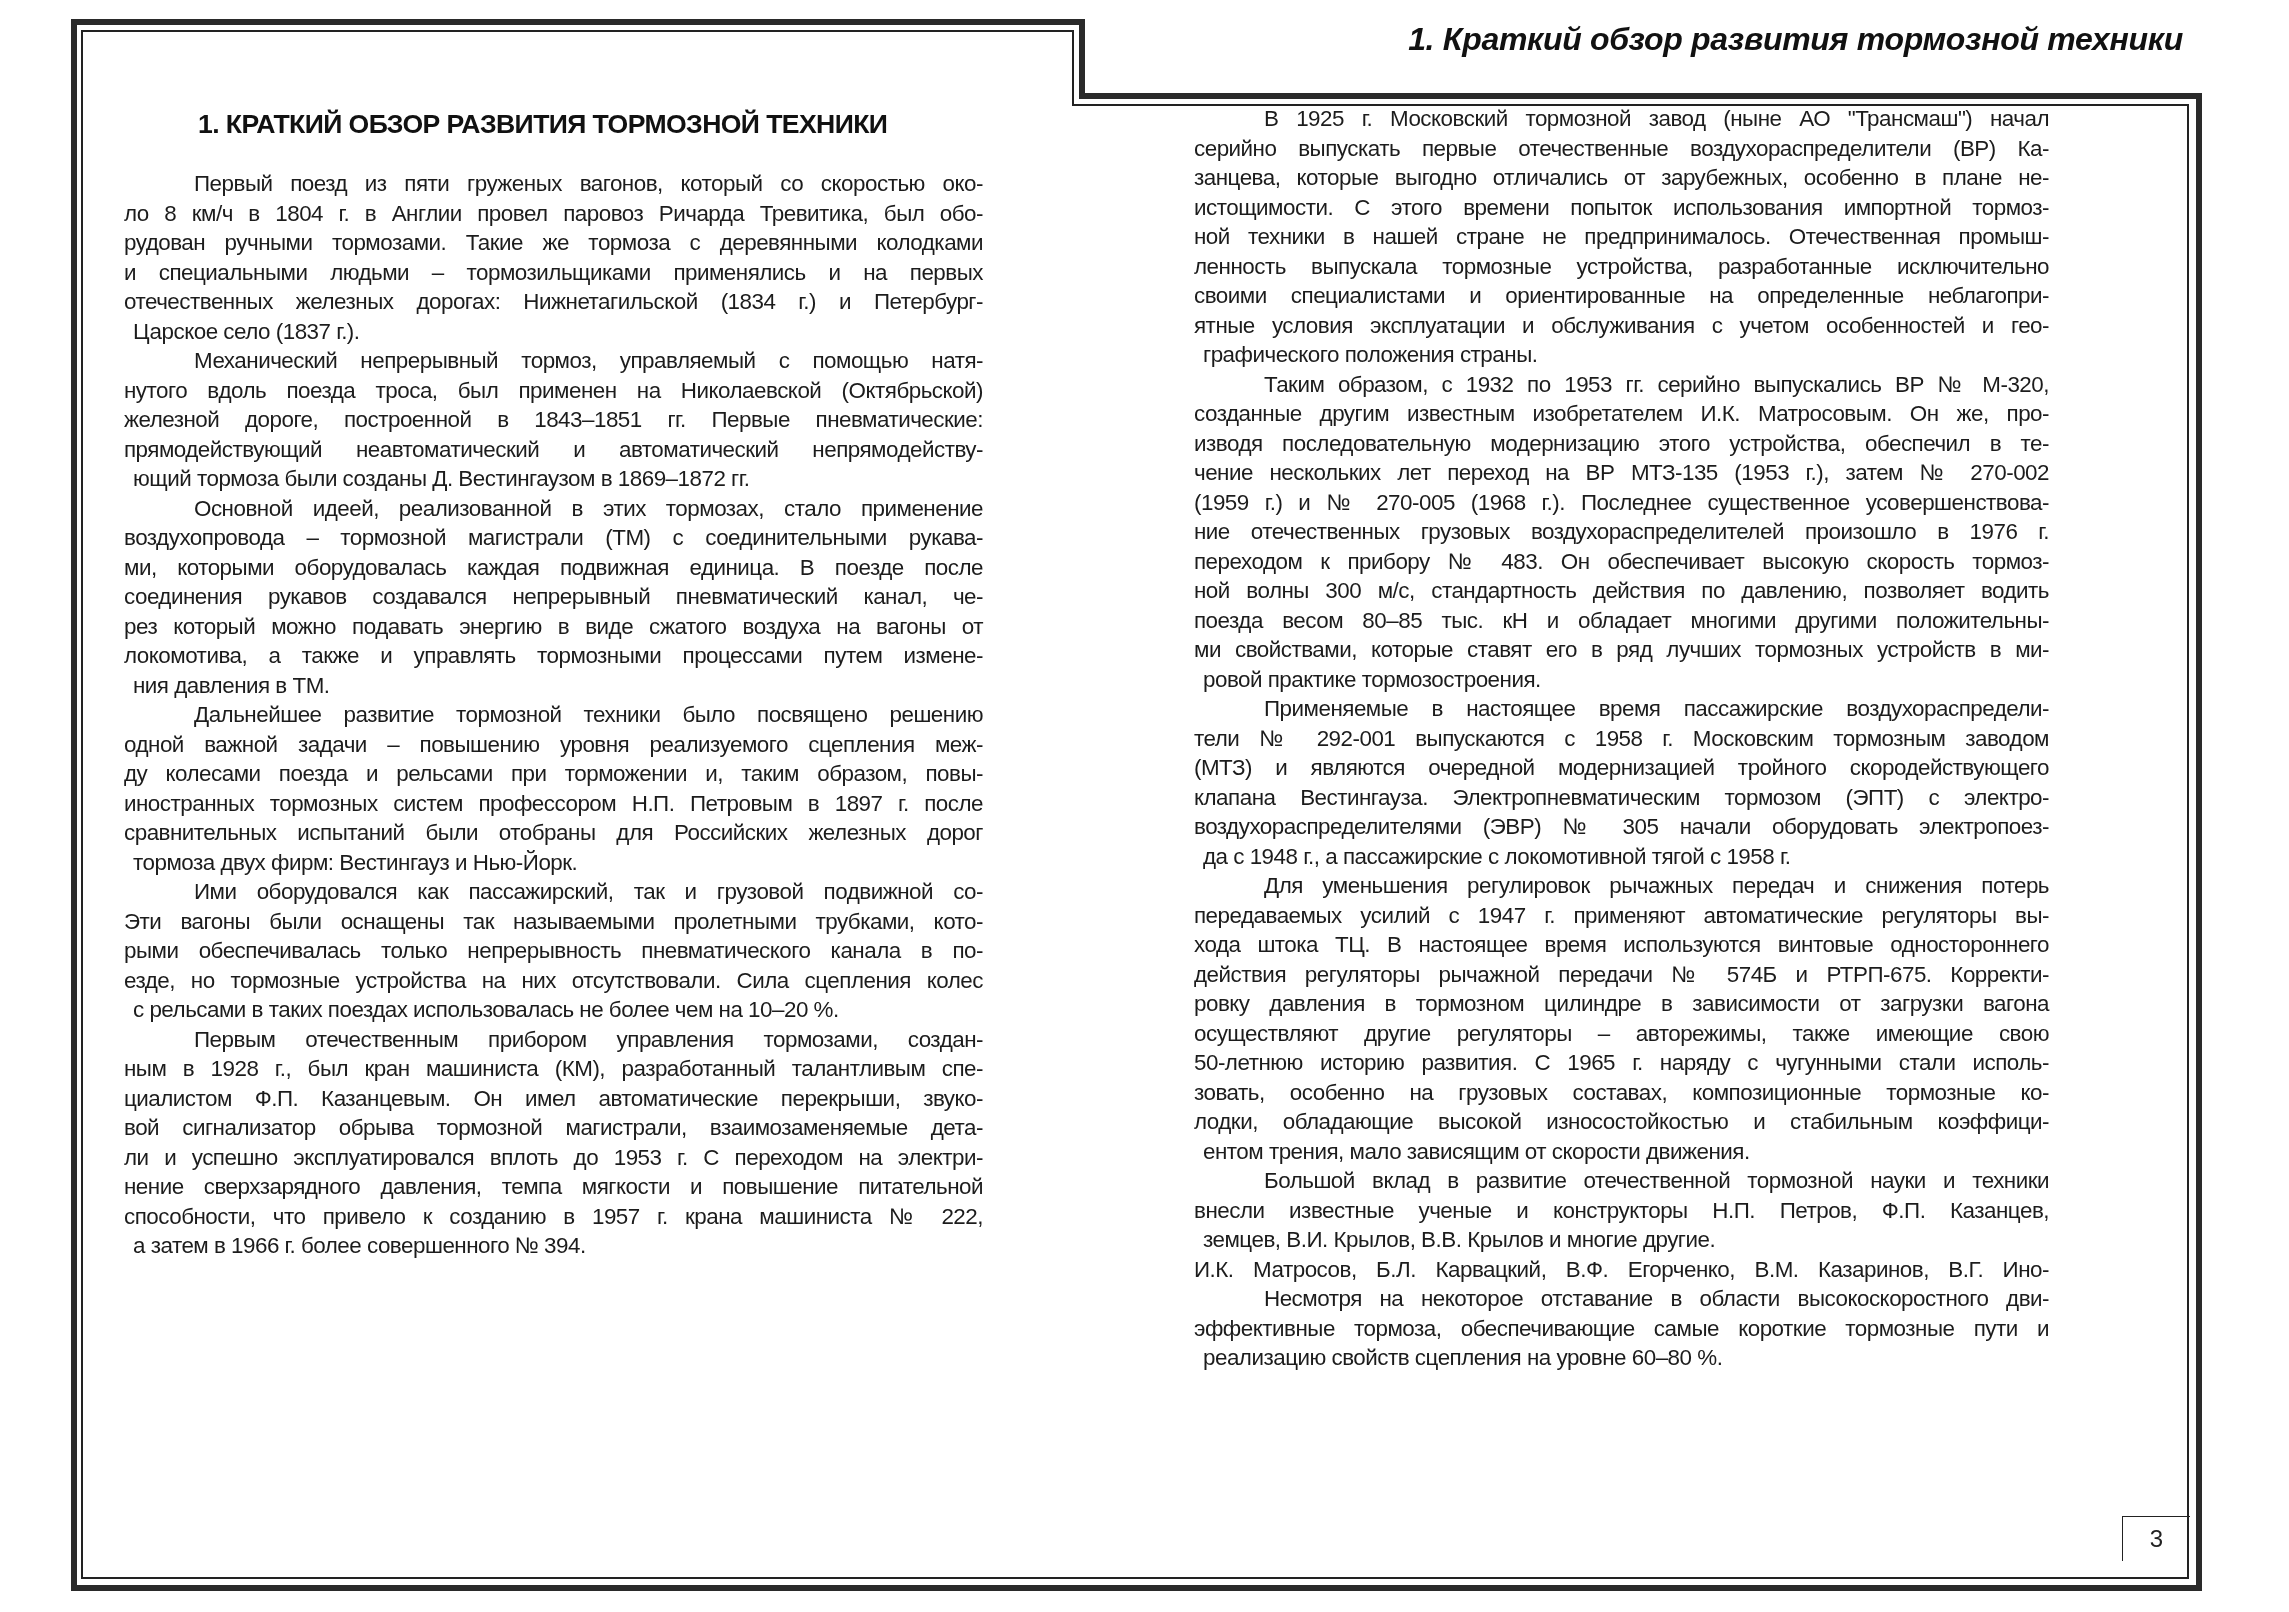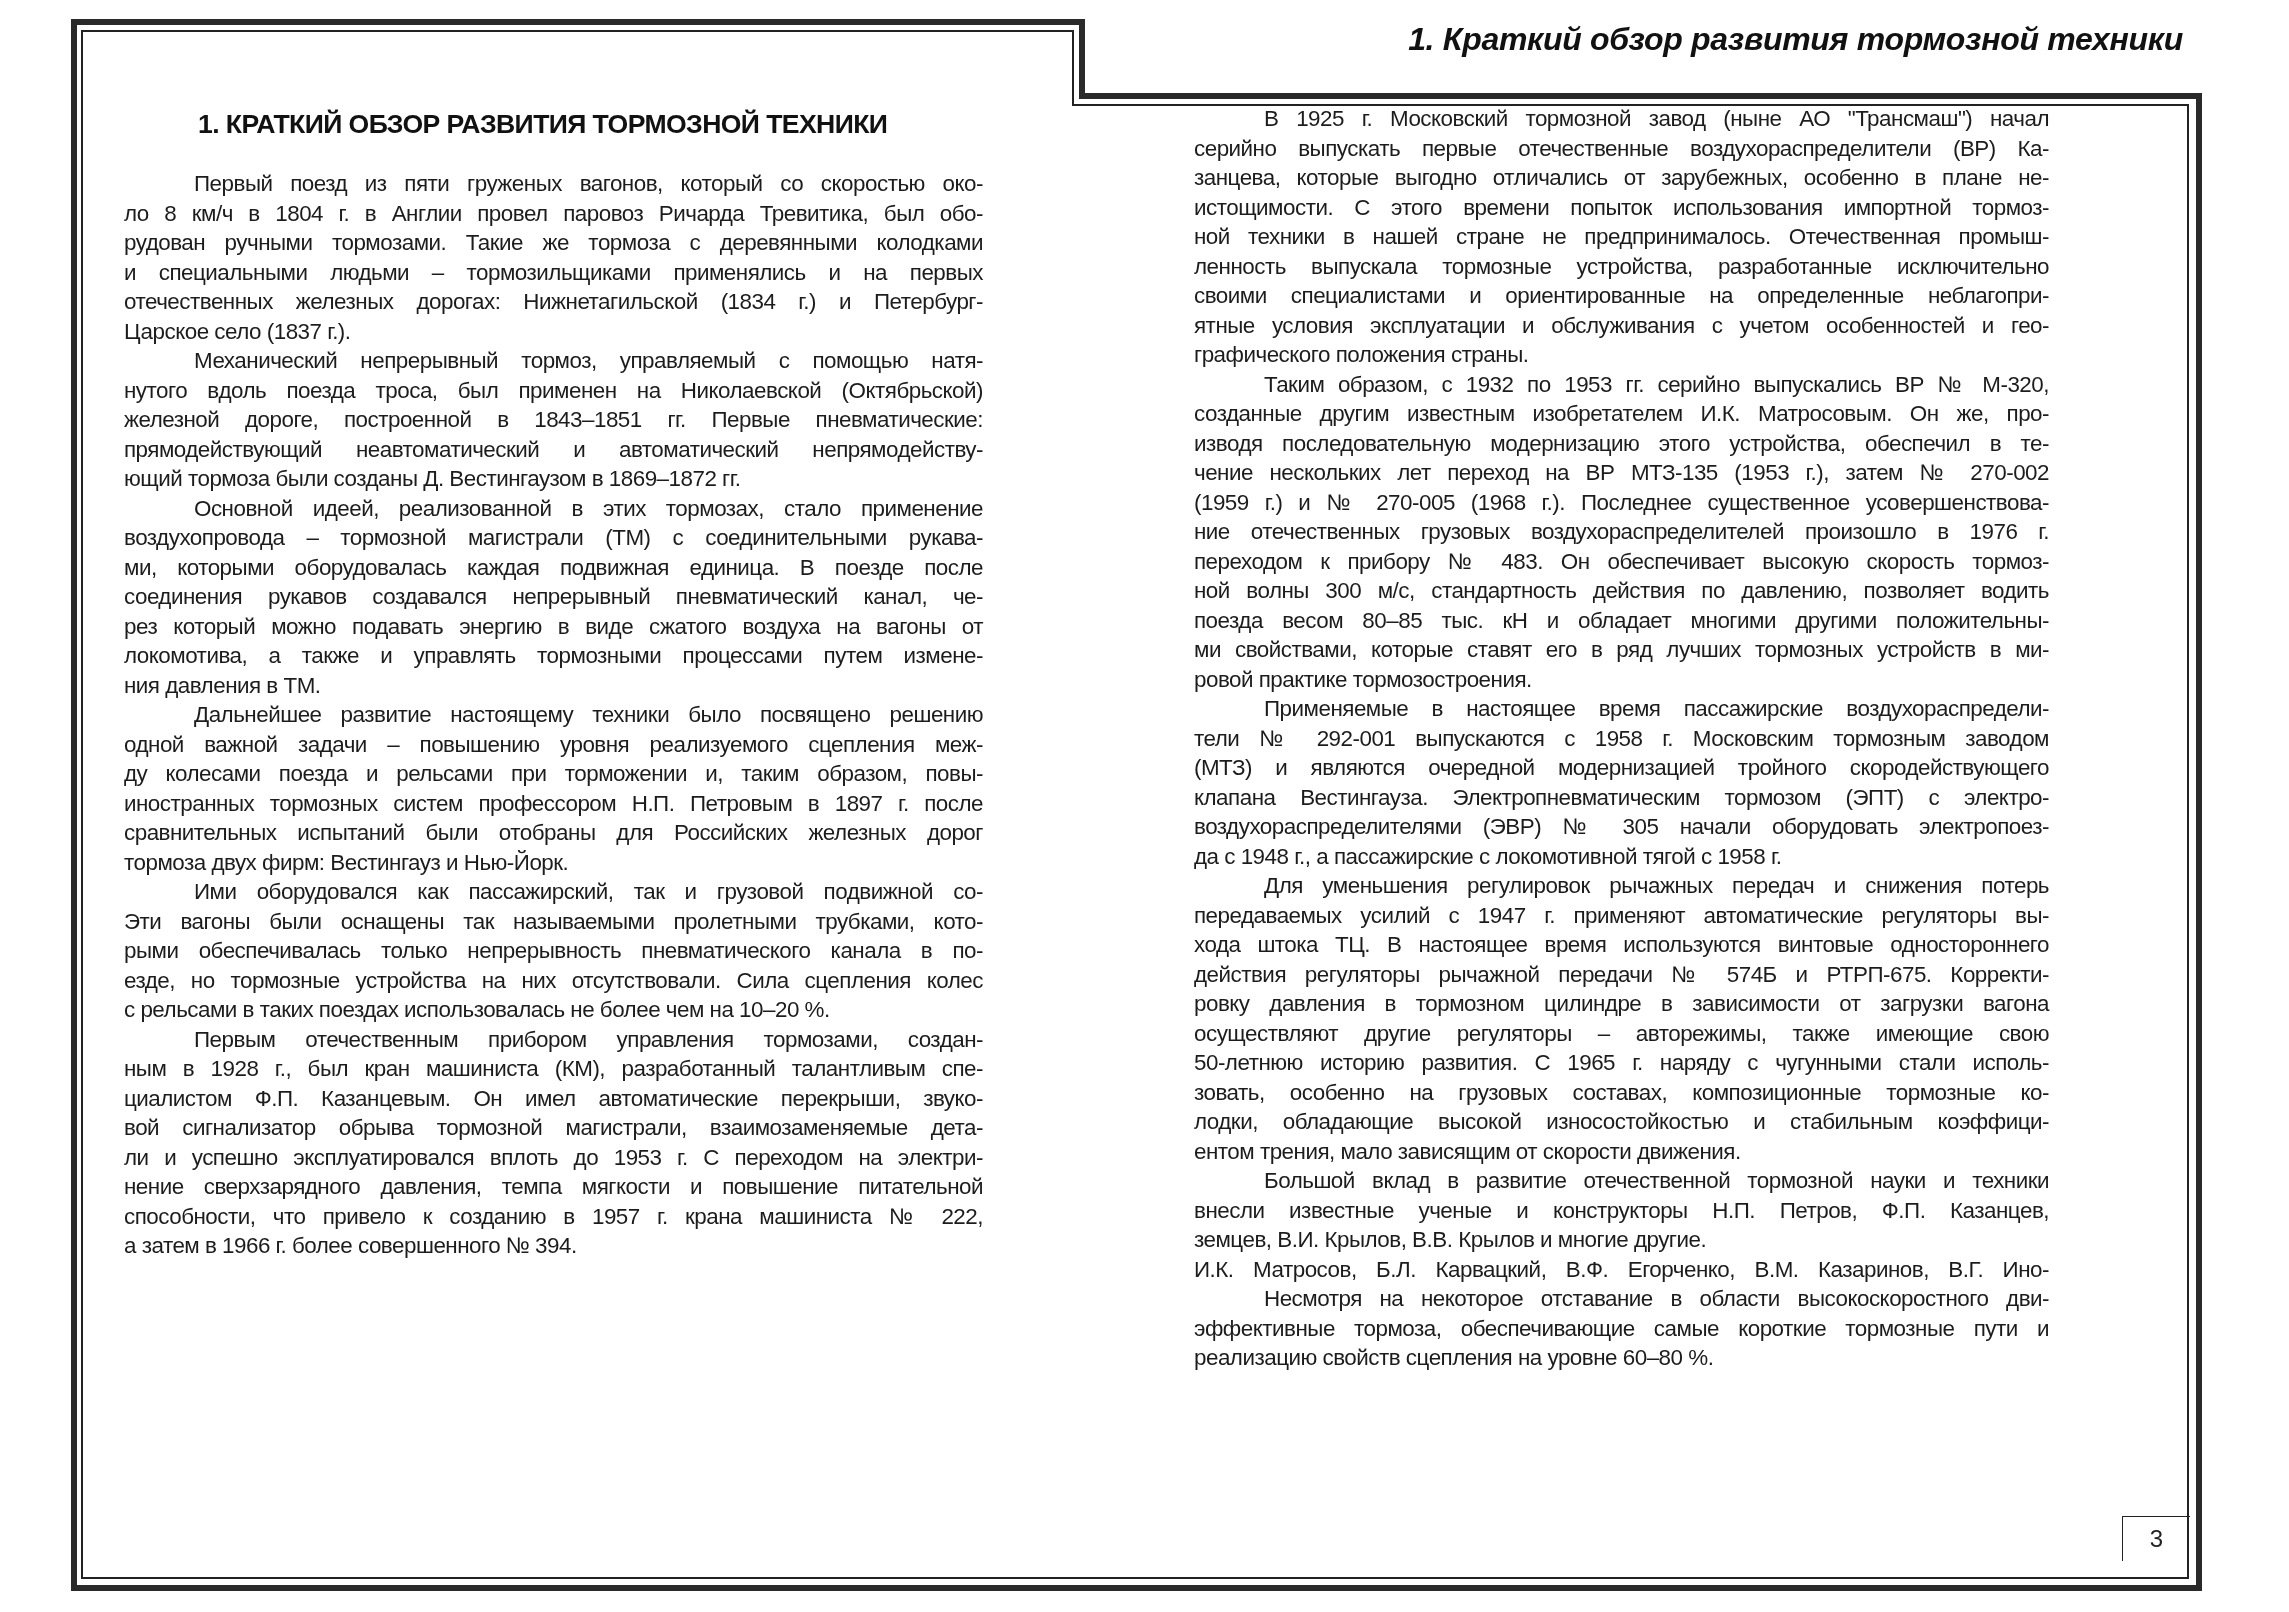--- a/index.html
+++ b/index.html
@@ -9,21 +9,21 @@
   .thick { background:#2a2a2a; }
   .running-header { position:absolute; right:106px; top:21px; font-size:32px; font-weight:bold;
        font-style:italic; letter-spacing:-0.3px; color:#111; white-space:nowrap; }
   .col-title { position:absolute; left:198px; top:109px; width:753px; font-size:26.6px; font-weight:bold;
        color:#111; letter-spacing:-0.6px; white-space:nowrap; }
   .column { position:absolute; }
   #left-col { left:124px; top:169px; width:859px; }
   #right-col { left:1194px; top:104px; width:855px; }
   .line { height:29.5px; line-height:29.5px; font-size:22.4px; white-space:nowrap;
        text-align:justify; text-align-last:justify; letter-spacing:-0.5px; word-spacing:0px; overflow:visible; }
-  .line.last { text-align:right; text-align-last:left; }
+  .line.last { text-align:right; text-align-last:left;margin-left:9px; }
   .line.indent { padding-left:70px; }
   .page-num-box { position:absolute; left:2122px; top:1516px; width:68px; height:45px;
        border:1.9px solid #222; border-bottom:none; border-right:none; box-sizing:border-box;
        display:flex; align-items:center; justify-content:center; font-size:24px; color:#222; }
 </style>
 </head>
 <body>
 
 <div>
 
@@ -65,21 +65,21 @@
     <div>
       <div class="line indent">Основной идеей, реализованной в этих тормозах, стало применение</div>
       <div class="line">воздухопровода – тормозной магистрали (ТМ) с соединительными рукава-</div>
       <div class="line">ми, которыми оборудовалась каждая подвижная единица. В поезде после</div>
       <div class="line">соединения рукавов создавался непрерывный пневматический канал, че-</div>
       <div class="line">рез который можно подавать энергию в виде сжатого воздуха на вагоны от</div>
       <div class="line">локомотива, а также и управлять тормозными процессами путем измене-</div>
       <div class="line last">ния давления в ТМ.</div>
     </div>
     <div>
-      <div class="line indent">Дальнейшее развитие настоящему техники было посвящено решению</div>
+      <div class="line indent">Дальнейшее развитие тормозной техники было посвящено решению</div>
       <div class="line">одной важной задачи – повышению уровня реализуемого сцепления меж-</div>
       <div class="line">ду колесами поезда и рельсами при торможении и, таким образом, повы-</div>
       <div class="line">иностранных тормозных систем профессором Н.П. Петровым в 1897 г. после</div>
       <div class="line">сравнительных испытаний были отобраны для Российских железных дорог</div>
       <div class="line last">тормоза двух фирм: Вестингауз и Нью-Йорк.</div>
     </div>
     <div>
       <div class="line indent">Ими оборудовался как пассажирский, так и грузовой подвижной со-</div>
       <div class="line">Эти вагоны были оснащены так называемыми пролетными трубками, кото-</div>
       <div class="line">рыми обеспечивалась только непрерывность пневматического канала в по-</div>

